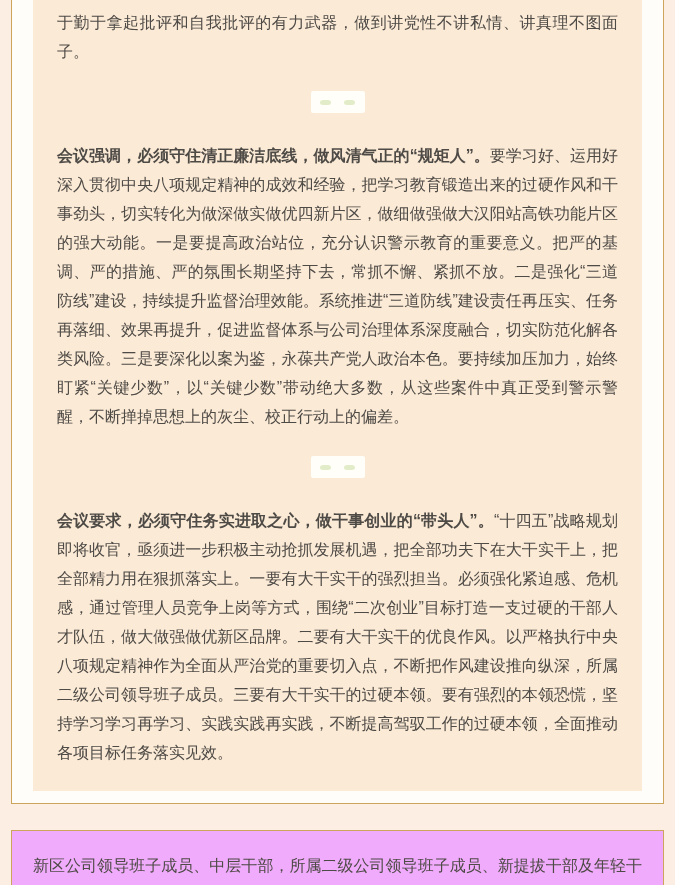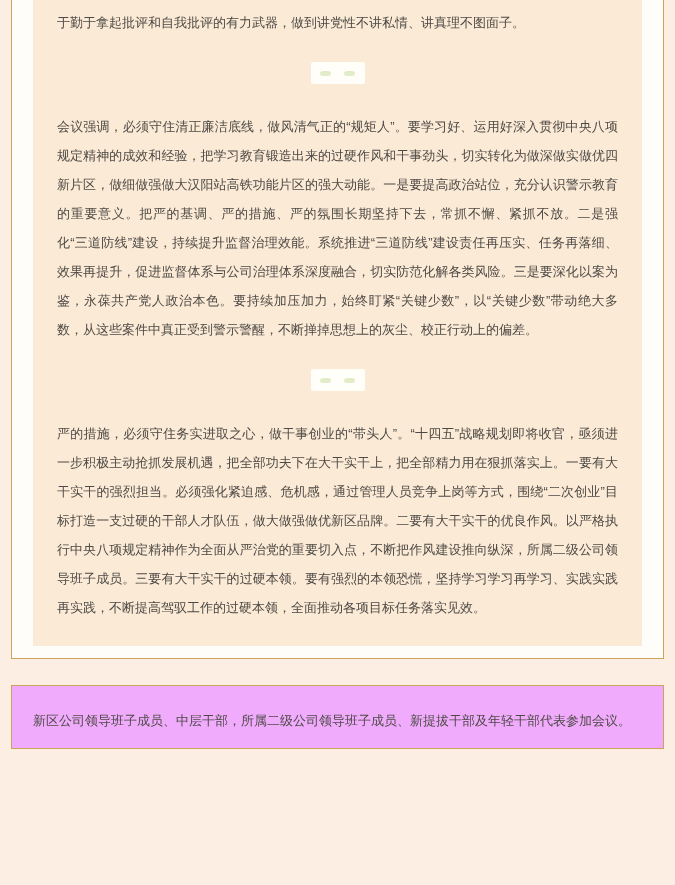--- a/index.html
+++ b/index.html
@@ -20,27 +20,27 @@
     border: 1px solid #cca45c;
     border-top: none;
     padding: 0 21px 12px 21px;
   }
   .content-panel {
     background: #fbead5;
     padding: 8px 24px 24px 24px;
   }
   .para {
     margin: 0;
-    font-size: 13px;
+    font-size: 16px;
     line-height: 29px;
     text-align: justify;
     color: #4e4a46;
   }
   .para .lead {
-    font-weight: normal;
+    font-weight: bold;
   }
   .divider {
     width: 54px;
     height: 22px;
     margin: 25px auto 28px auto;
     background: #fffef8;
     border-radius: 2px;
     display: flex;
     align-items: center;
     justify-content: center;
@@ -76,20 +76,20 @@
       <span class="leaf"></span>
     </div>
 
     <p class="para"><span class="lead">会议强调，必须守住清正廉洁底线，做风清气正的“规矩人”。</span><span>要学习好、运用好深入贯彻中央八项规定精神的成效和经验，把学习教育锻造出来的过硬作风和干事劲头，切实转化为做深做实做优四新片区，做细做强做大汉阳站高铁功能片区的强大动能。一是要提高政治站位，充分认识警示教育的重要意义。把严的基调、严的措施、严的氛围长期坚持下去，常抓不懈、紧抓不放。二是强化“三道防线”建设，持续提升监督治理效能。系统推进“三道防线”建设责任再压实、任务再落细、效果再提升，促进监督体系与公司治理体系深度融合，切实防范化解各类风险。三是要深化以案为鉴，永葆共产党人政治本色。要持续加压加力，始终盯紧“关键少数”，以“关键少数”带动绝大多数，从这些案件中真正受到警示警醒，不断掸掉思想上的灰尘、校正行动上的偏差。</span></p>
 
     <div class="divider">
       <span class="leaf"></span>
       <span class="leaf"></span>
     </div>
 
-    <p class="para"><span class="lead">严的措施，必须守住务实进取之心，做干事创业的“带头人”。</span><span>“十四五”战略规划即将收官，亟须进一步积极主动抢抓发展机遇，把全部功夫下在大干实干上，把全部精力用在狠抓落实上。一要有大干实干的强烈担当。必须强化紧迫感、危机感，通过管理人员竞争上岗等方式，围绕“二次创业”目标打造一支过硬的干部人才队伍，做大做强做优新区品牌。二要有大干实干的优良作风。以严格执行中央八项规定精神作为全面从严治党的重要切入点，不断把作风建设推向纵深，所属二级公司领导班子成员。三要有大干实干的过硬本领。要有强烈的本领恐慌，坚持学习学习再学习、实践实践再实践，不断提高驾驭工作的过硬本领，全面推动各项目标任务落实见效。</span></p>
+    <p class="para"><span class="lead">会议要求，必须守住务实进取之心，做干事创业的“带头人”。</span><span>“十四五”战略规划即将收官，亟须进一步积极主动抢抓发展机遇，把全部功夫下在大干实干上，把全部精力用在狠抓落实上。一要有大干实干的强烈担当。必须强化紧迫感、危机感，通过管理人员竞争上岗等方式，围绕“二次创业”目标打造一支过硬的干部人才队伍，做大做强做优新区品牌。二要有大干实干的优良作风。以严格执行中央八项规定精神作为全面从严治党的重要切入点，不断把作风建设推向纵深，所属二级公司领导班子成员。三要有大干实干的过硬本领。要有强烈的本领恐慌，坚持学习学习再学习、实践实践再实践，不断提高驾驭工作的过硬本领，全面推动各项目标任务落实见效。</span></p>
 
   </div>
 </div>
 
 <div class="footer-card">
   <p class="para">新区公司领导班子成员、中层干部，所属二级公司领导班子成员、新提拔干部及年轻干部代表参加会议。</p>
 </div>
 
 </body></html>

